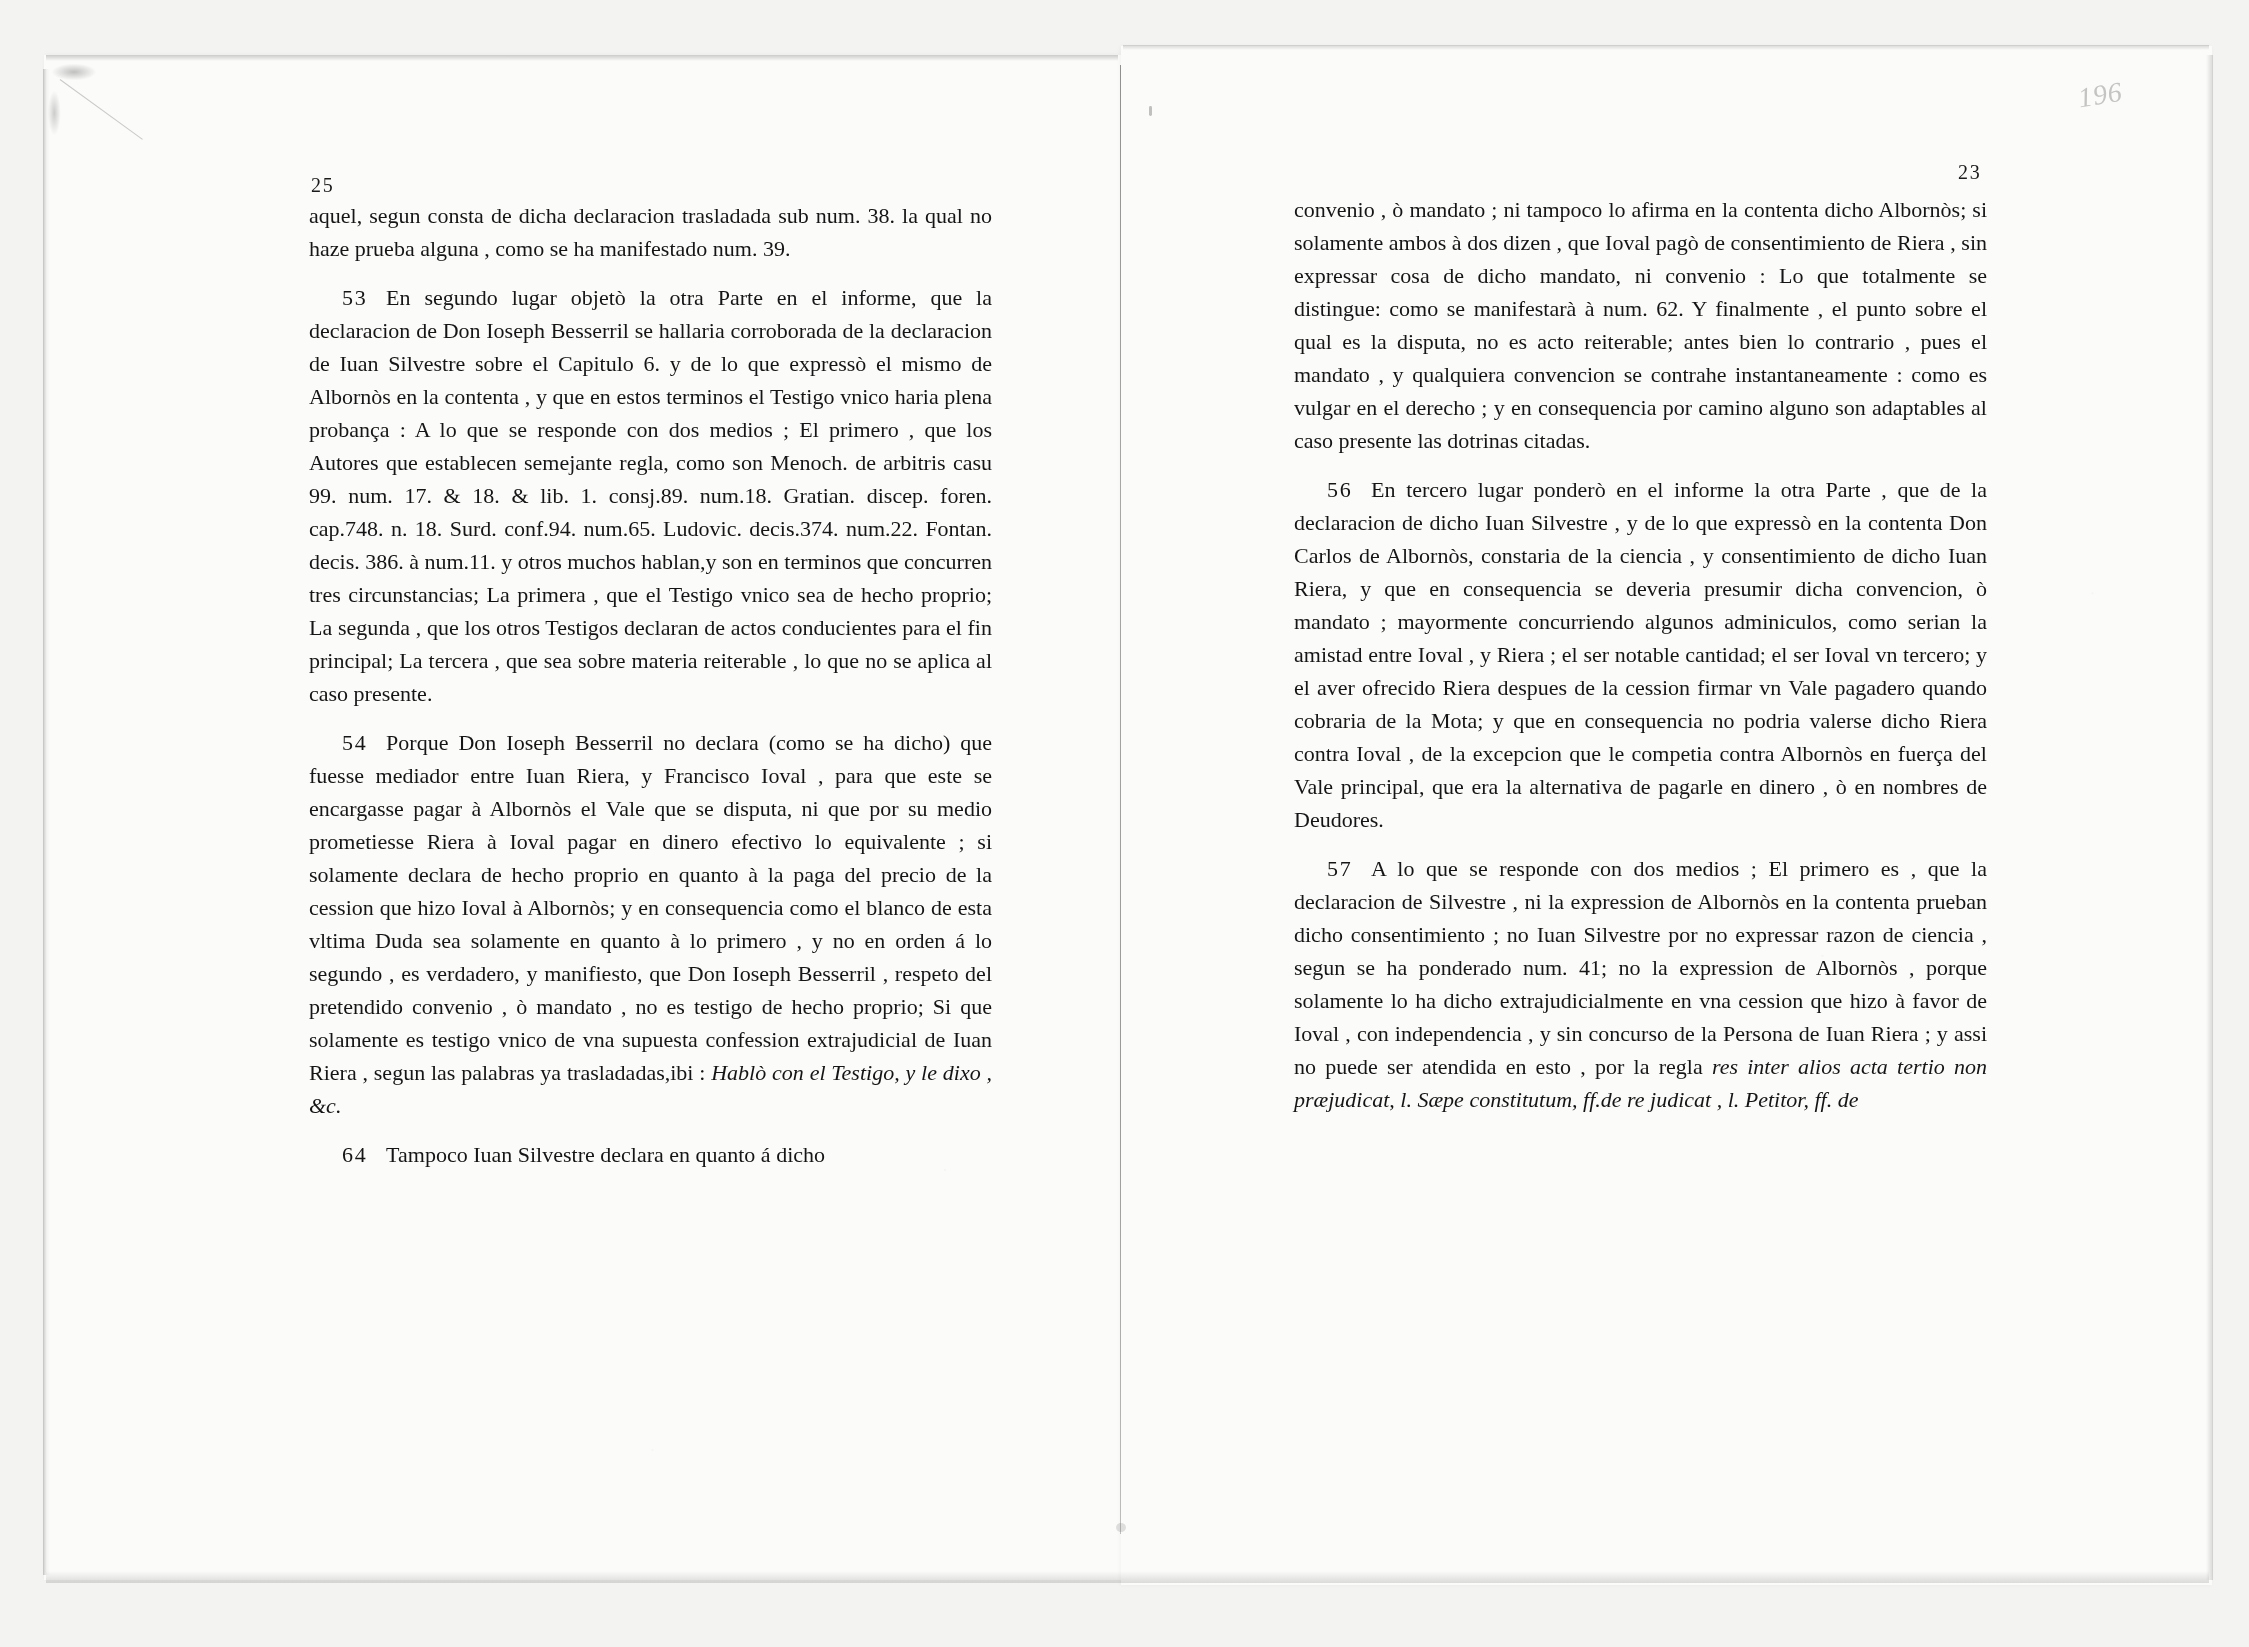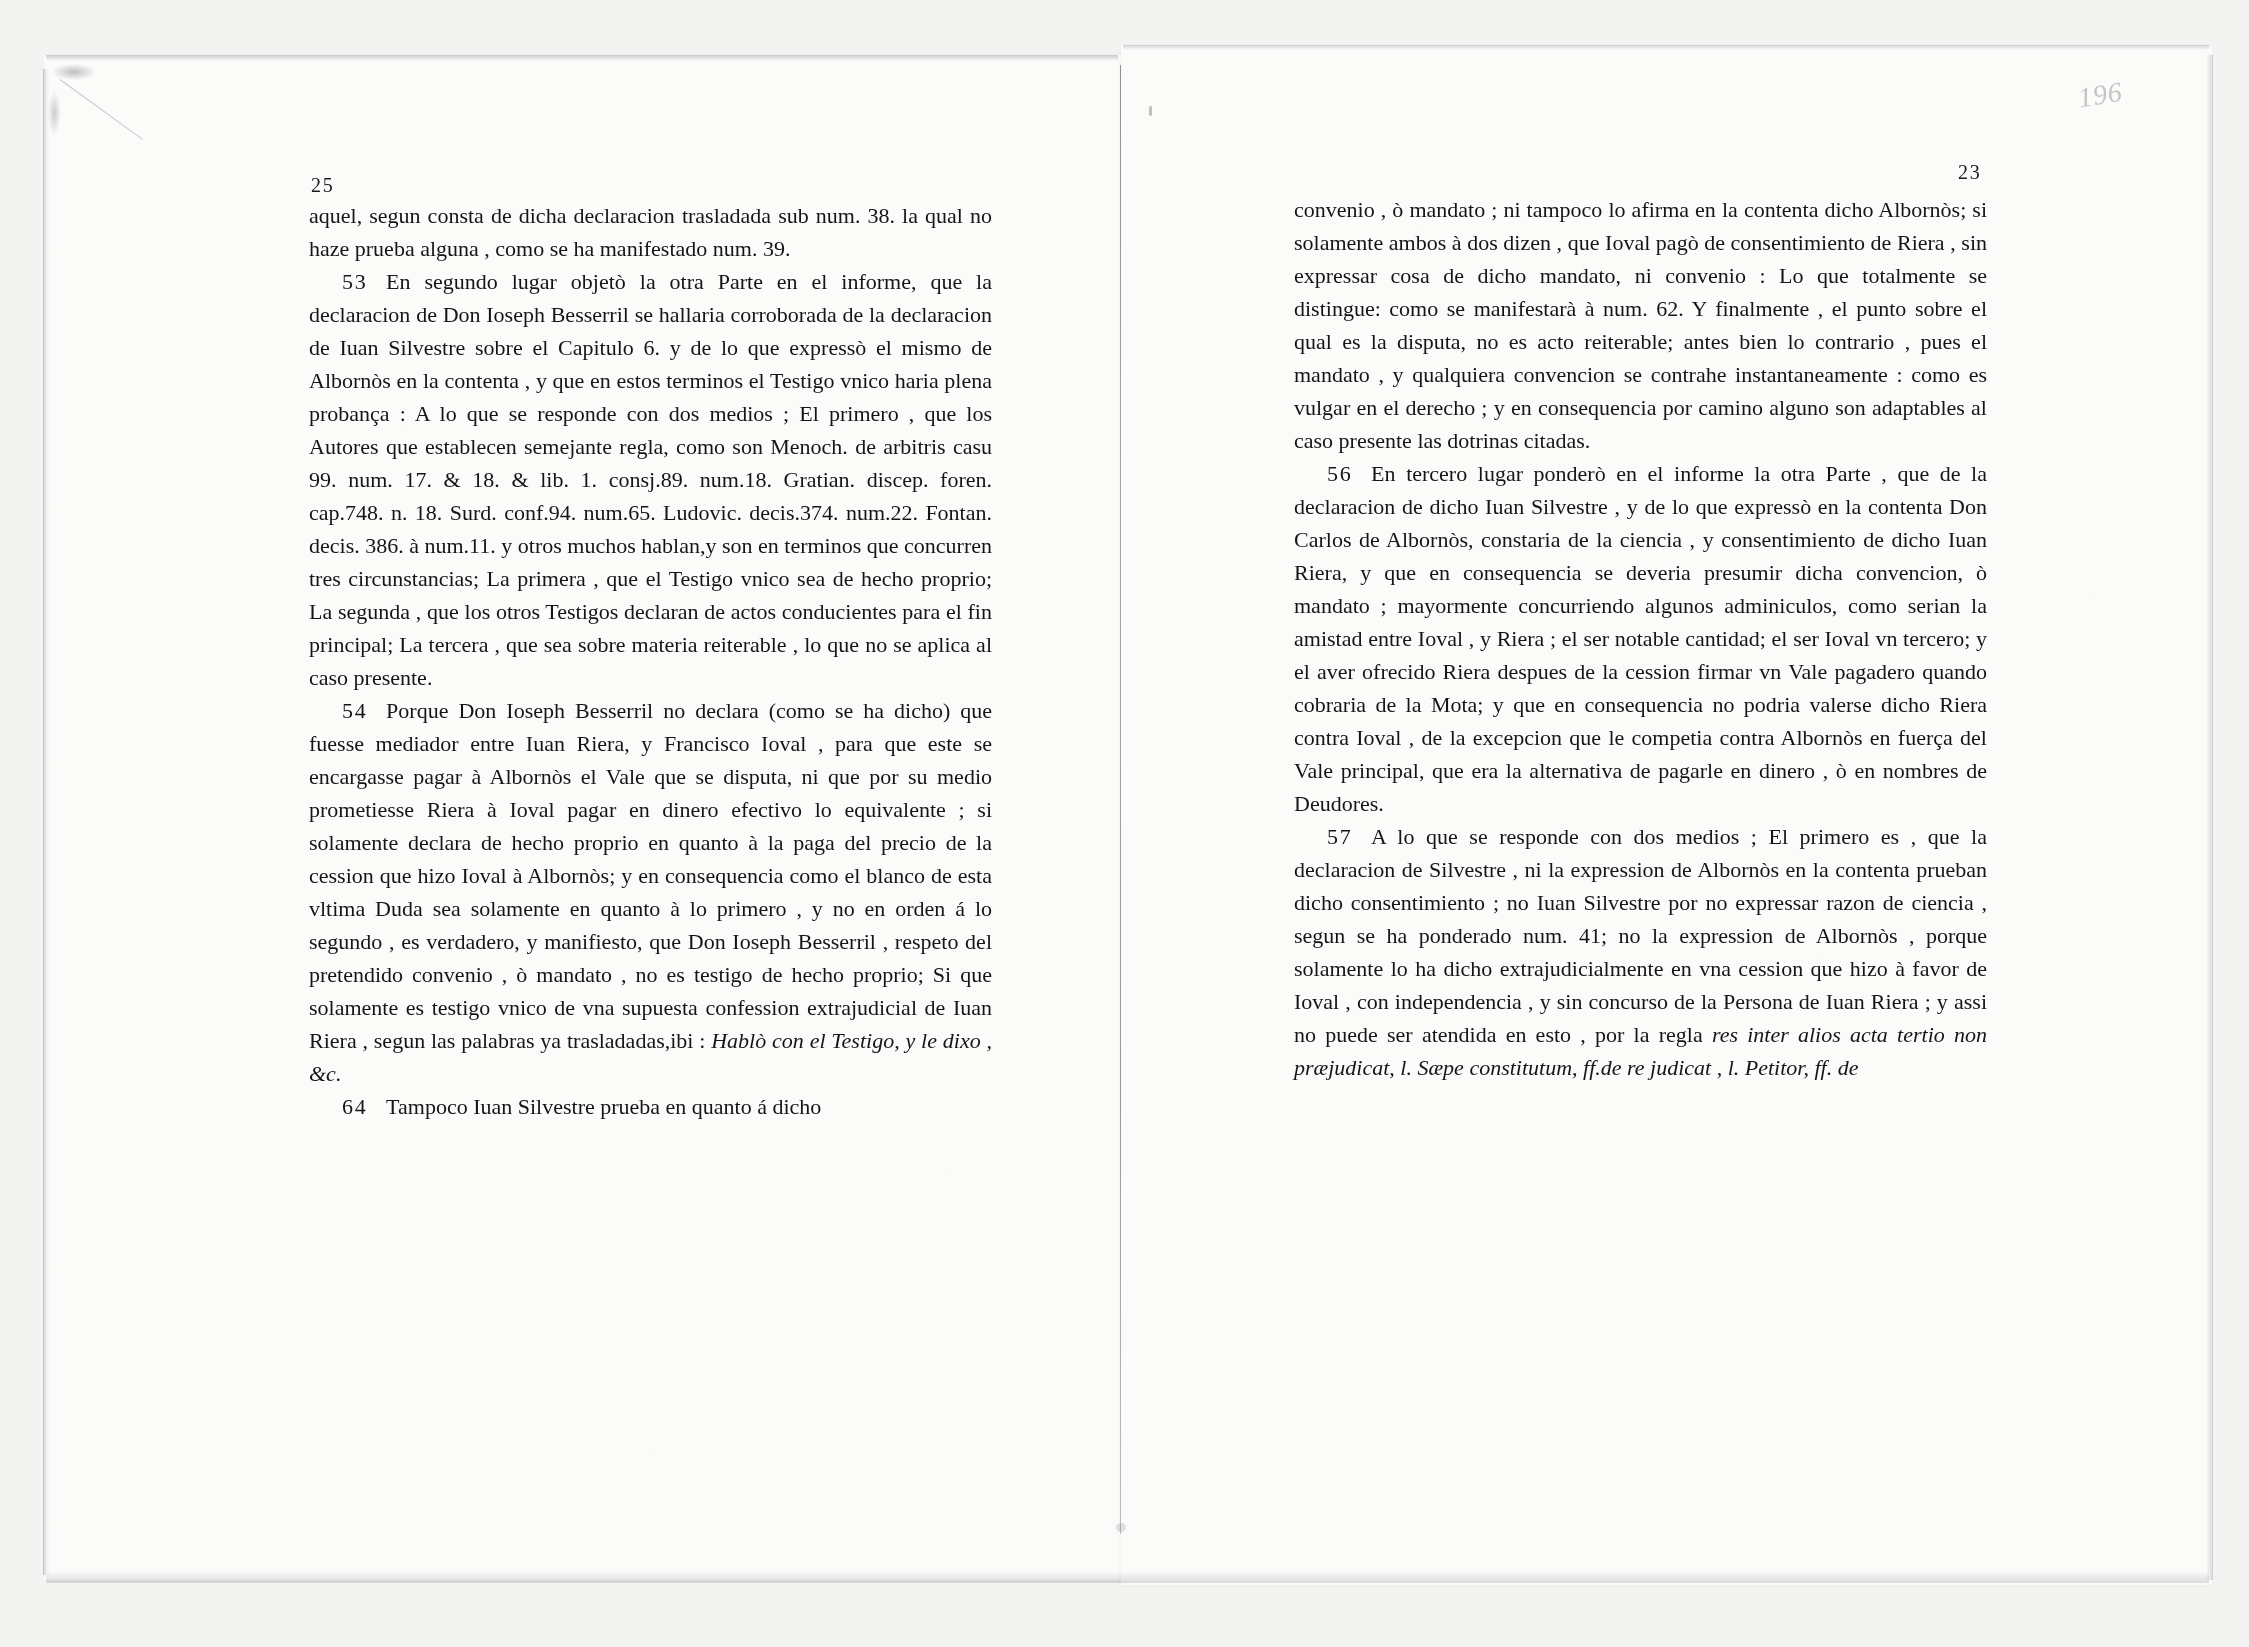--- a/index.html
+++ b/index.html
@@ -140,21 +140,21 @@
     font-size: 28px;
     color: rgba(70,70,70,0.30);
     transform: rotate(-9deg);
     letter-spacing: 0.9px;
   }
 
   p {
     margin: 0;
     text-indent: 0;
   }
-  p + p { margin-top: 0; }
+  p + p { margin-top: 16px; }
 
   
   .secnum {
     display: inline-block;
     margin-left: 33px;
     margin-right: 18.5px;
     letter-spacing: 1.8px;
   }
 
   .it { font-style: italic; }
@@ -216,21 +216,21 @@
 
     <p>
       <span class="secnum">53</span><span>En segundo lugar objetò la otra Parte en el informe, que la declaracion de Don Ioseph Besserril se hallaria corroborada de la declaracion de Iuan Silvestre sobre el Capitulo 6. y de lo que expressò el mismo de Albornòs en la contenta , y que en estos terminos el Testigo vnico haria plena probança : A lo que se responde con dos medios ; El primero , que los Autores que establecen semejante regla, como son Menoch. de arbitris casu 99. num. 17. &amp; 18. &amp; lib. 1. consj.89. num.18. Gratian. discep. foren. cap.748. n. 18. Surd. conf.94. num.65. Ludovic. decis.374. num.22. Fontan. decis. 386. à num.11. y otros muchos hablan,y son en terminos que concurren tres circunstancias; La primera , que el Testigo vnico sea de hecho proprio; La segunda , que los otros Testigos declaran de actos conducientes para el fin principal; La tercera , que sea sobre materia reiterable , lo que no se aplica al caso presente.</span>
     </p>
 
     <p>
       <span class="secnum">54</span><span>Porque Don Ioseph Besserril no declara (como se ha dicho) que fuesse mediador entre Iuan Riera, y Francisco Ioval , para que este se encargasse pagar à Albornòs el Vale que se disputa, ni que por su medio prometiesse Riera à Ioval pagar en dinero efectivo lo equivalente ; si solamente declara de hecho proprio en quanto à la paga del precio de la cession que hizo Ioval à Albornòs; y en consequencia como el blanco de esta vltima Duda sea solamente en quanto à lo primero , y no en orden á lo segundo , es verdadero, y manifiesto, que Don Ioseph Besserril , respeto del pretendido convenio , ò mandato , no es testigo de hecho proprio; Si que solamente es testigo vnico de vna supuesta confession extrajudicial de Iuan Riera , segun las palabras ya trasladadas,ibi : </span><span class="it">Hablò con el Testigo, y le dixo , &amp;c.</span>
     </p>
 
     <p class="noj">
-      <span class="secnum">64</span><span>Tampoco Iuan Silvestre prueba en quanto á dicho</span>
+      <span class="secnum">64</span><span>Tampoco Iuan Silvestre declara en quanto á dicho</span>
     </p>
 
   </div>
 
   <div class="folio folio-right">23</div>
 
   <div class="col col-right">
 
     <p>
       <span>convenio , ò mandato ; ni tampoco lo afirma en la contenta dicho Albornòs; si solamente ambos à dos dizen , que Ioval pagò de consentimiento de Riera , sin expressar cosa de dicho mandato, ni convenio : Lo que totalmente se distingue: como se manifestarà à num. 62. Y finalmente , el punto sobre el qual es la disputa, no es acto reiterable; antes bien lo contrario , pues el mandato , y qualquiera convencion se contrahe instantaneamente : como es vulgar en el derecho ; y en consequencia por camino alguno son adaptables al caso presente las dotrinas citadas.</span>

